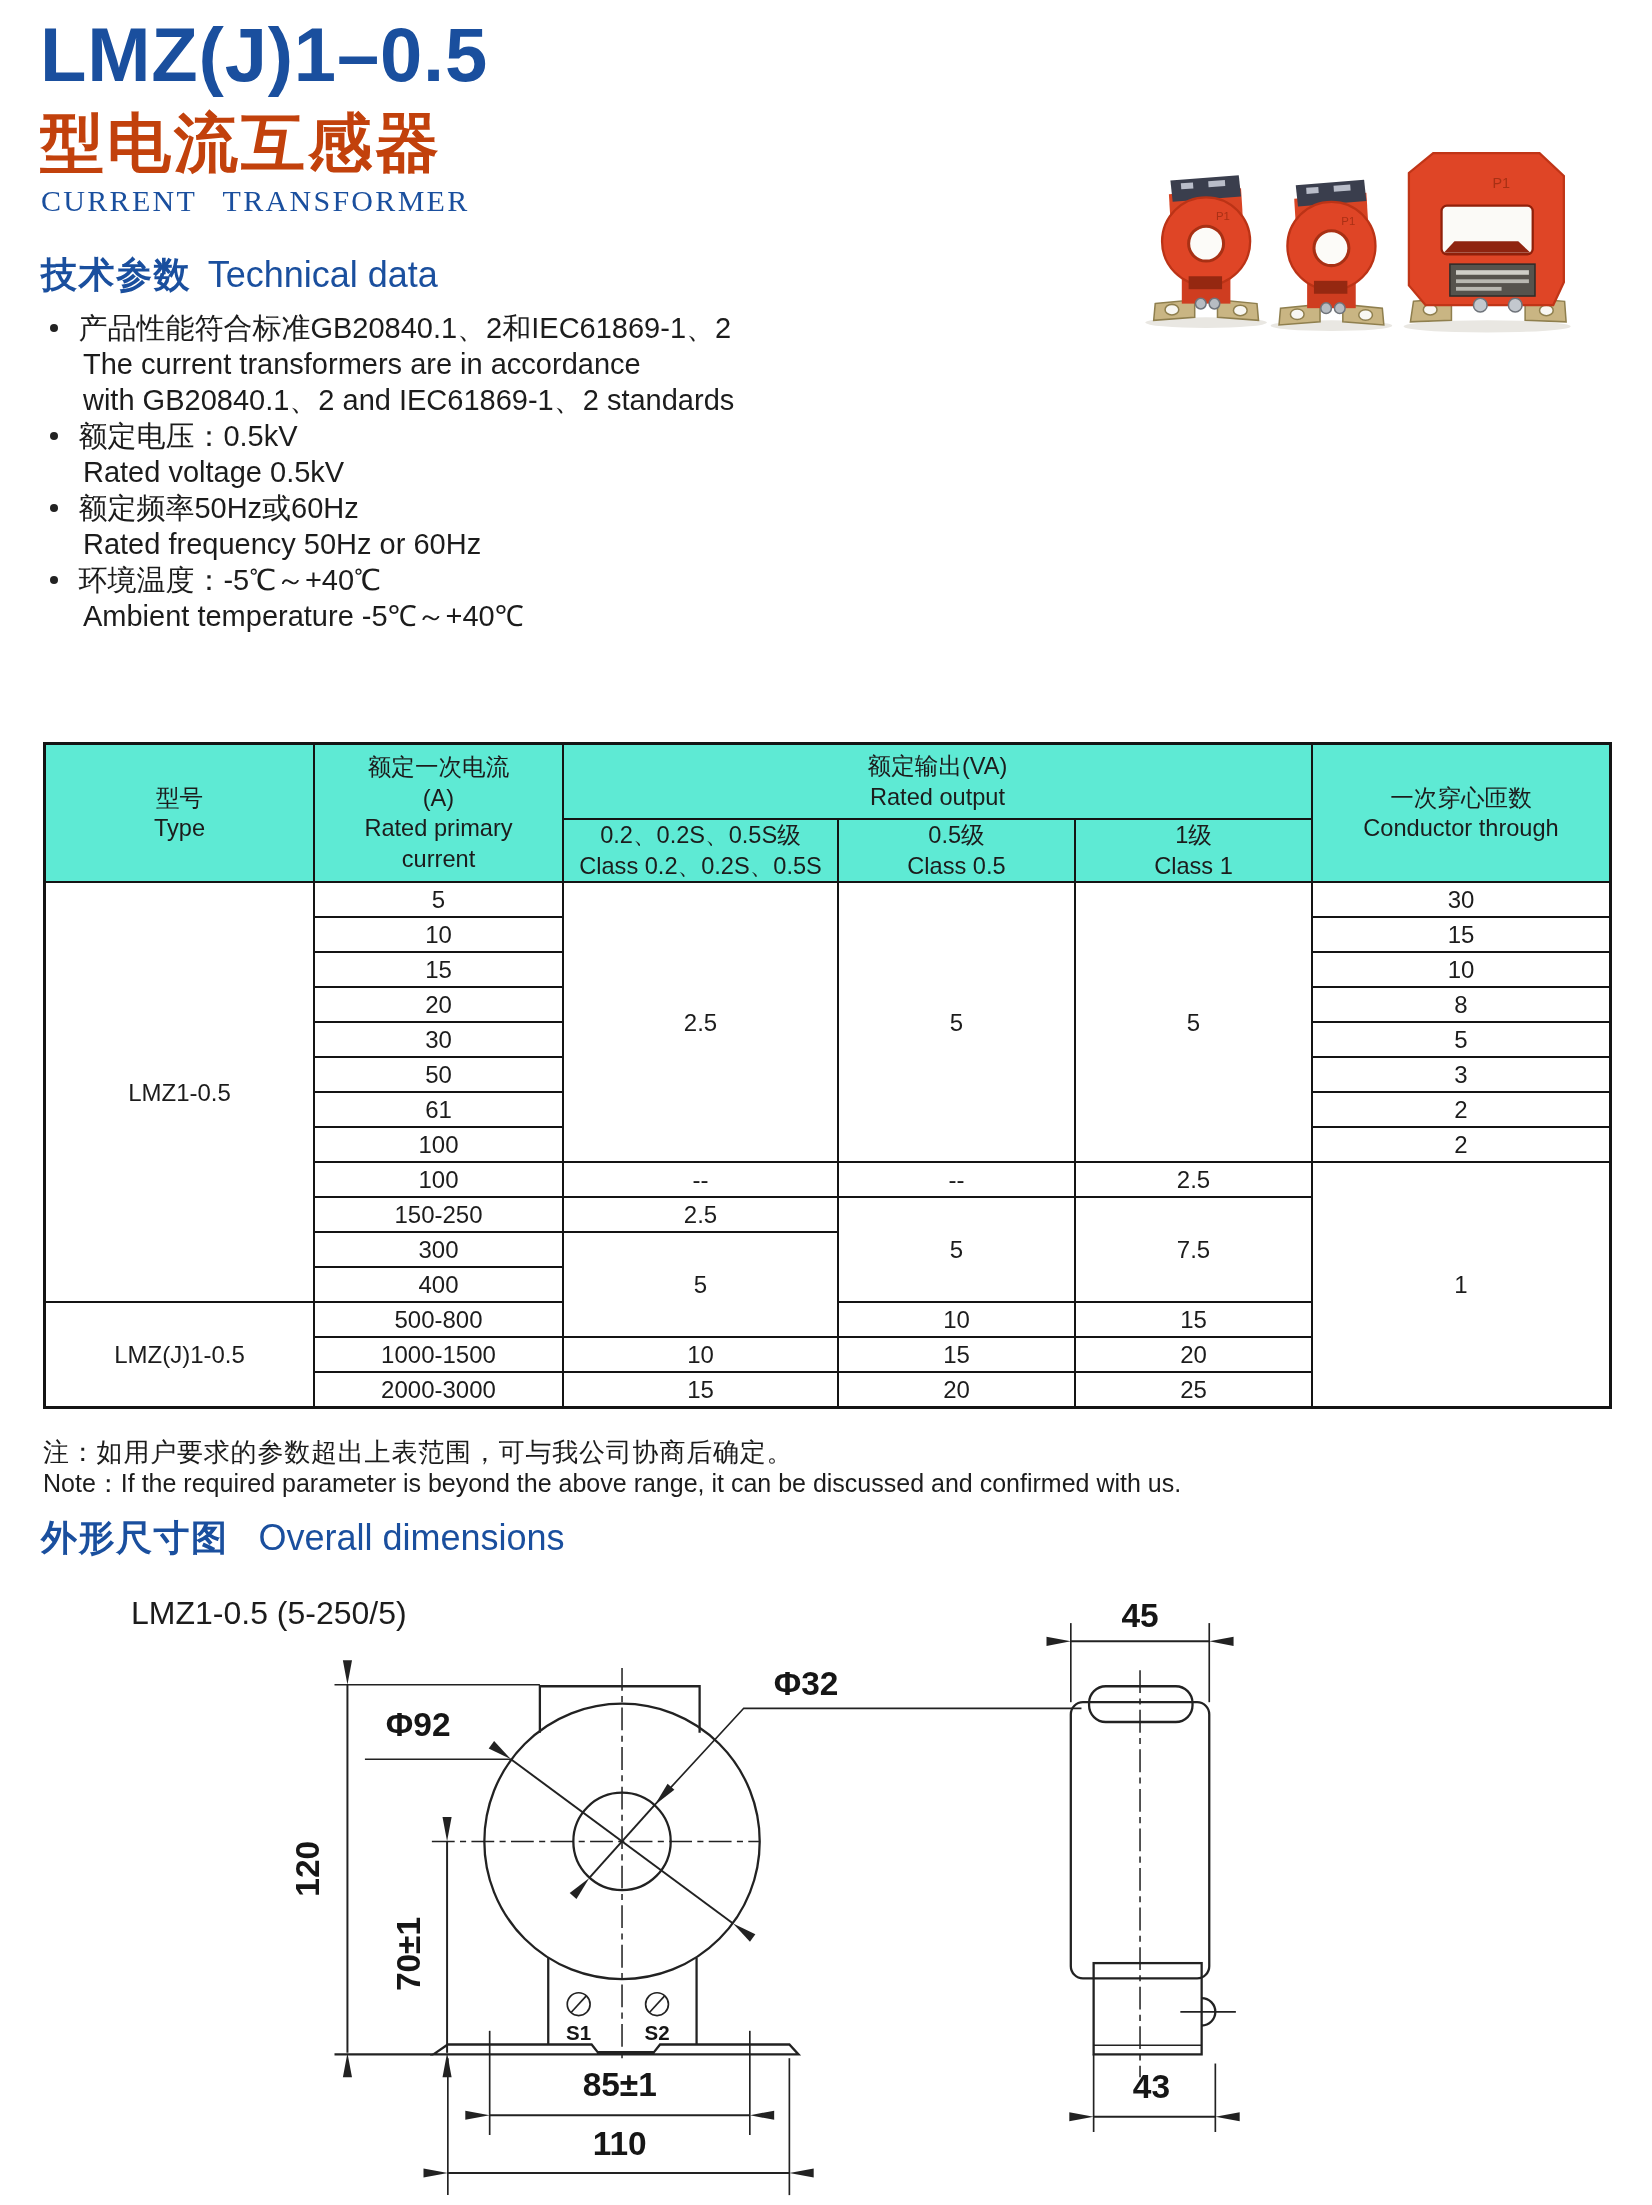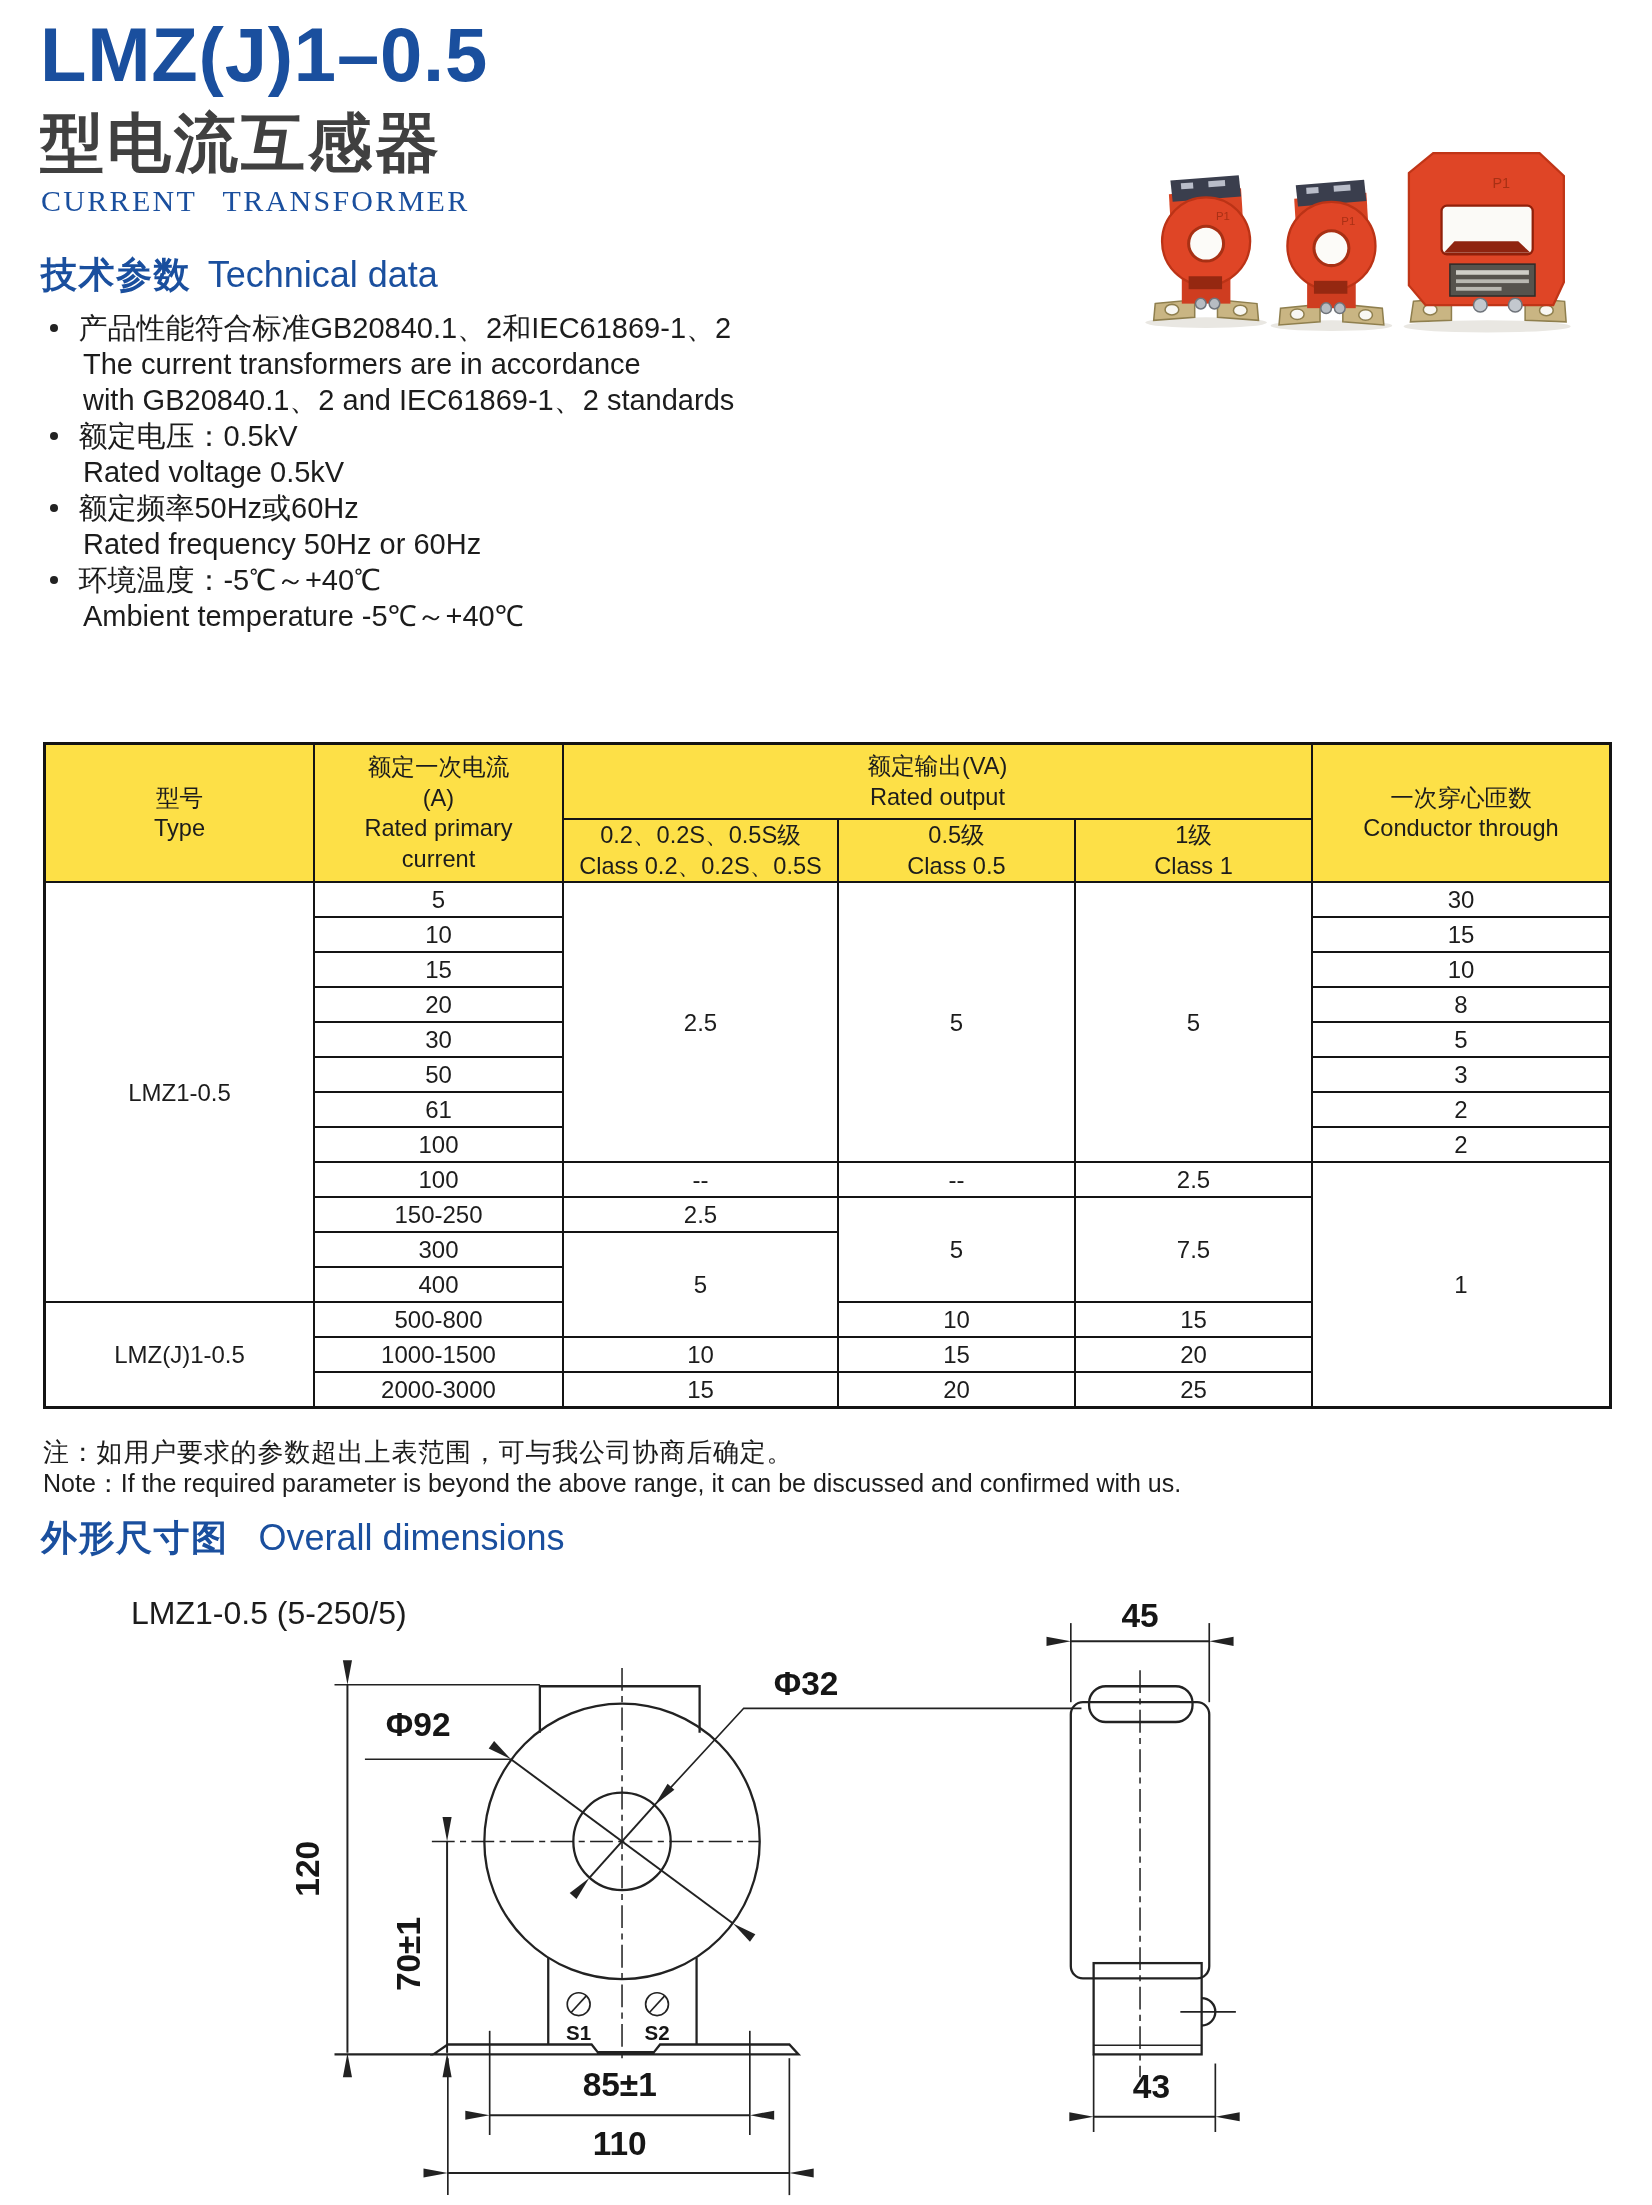--- a/index.html
+++ b/index.html
@@ -2,42 +2,42 @@
 <html style="font-size:12px"><head>
 <meta charset="utf-8">
 <style>
   * { margin:0; padding:0; box-sizing:border-box; }
   html,body { width:1653px; height:2205px; background:#ffffff; overflow:hidden;
     font-family:"Liberation Sans", sans-serif; color:#1c1c1c; }
   .abs { position:absolute; }
 
   
   .page-title { left:40px; top:10.7px; font-size:76px; font-weight:bold; color:#1a4f9e; letter-spacing:0.8px; }
-  .page-title-zh { left:40px; top:100px; font-size:64px; font-weight:bold; color:#404040; letter-spacing:3px; }
+  .page-title-zh { left:40px; top:100px; font-size:64px; font-weight:bold; color:#c2410c; letter-spacing:3px; }
   .page-title-en { left:41px; top:184px; font-family:"Liberation Serif", serif; font-size:30px; color:#1a4f9e;
     letter-spacing:2.3px; word-spacing:16.7px; }
   .tech-heading { left:41px; top:251px; font-size:36px; }
   .tech-heading .zh { font-weight:bold; color:#1a4f9e; letter-spacing:1.5px; }
   .tech-heading .en { color:#1a4f9e; margin-left:16.7px; }
 
   
   .bullets { left:41px; top:310px; width:837px; }
   .bullet { display:flex; }
   .bullet .dot { width:8.4px; height:8.4px; background:#222; border-radius:50%; margin:13.7px 20px 0 9px; flex:none; }
   .bullet .lines div { font-size:29px; line-height:36px; }
   .bullet .lines .en { padding-left:4.6px; }
 
   
   .photos { left:1141px; top:135px; }
 
   
   .spec-table { left:44px; top:743px; border-collapse:collapse; table-layout:fixed; width:1565px; }
   .spec-table td, .spec-table th { border:2.3px solid #141414; text-align:center; vertical-align:middle;
     font-weight:normal; font-size:23.6px; line-height:1.3; padding:0; }
-  .spec-table thead th { background:#fde047; }
+  .spec-table thead th { background:#5eead4; }
   .spec-table .hrow1 { height:75px; }
   .spec-table .hrow2 { height:61px; }
   .spec-table tbody tr { height:35px; }
   .spec-table tbody td { font-size:24px; }
   .spec-table { outline:1.5px solid #141414; outline-offset:-0.8px; }
 
   
   .note-zh { left:43px; top:1435px; font-size:26px; letter-spacing:0.8px; }
   .note-en { left:43px; top:1467px; font-size:25px; }
 

